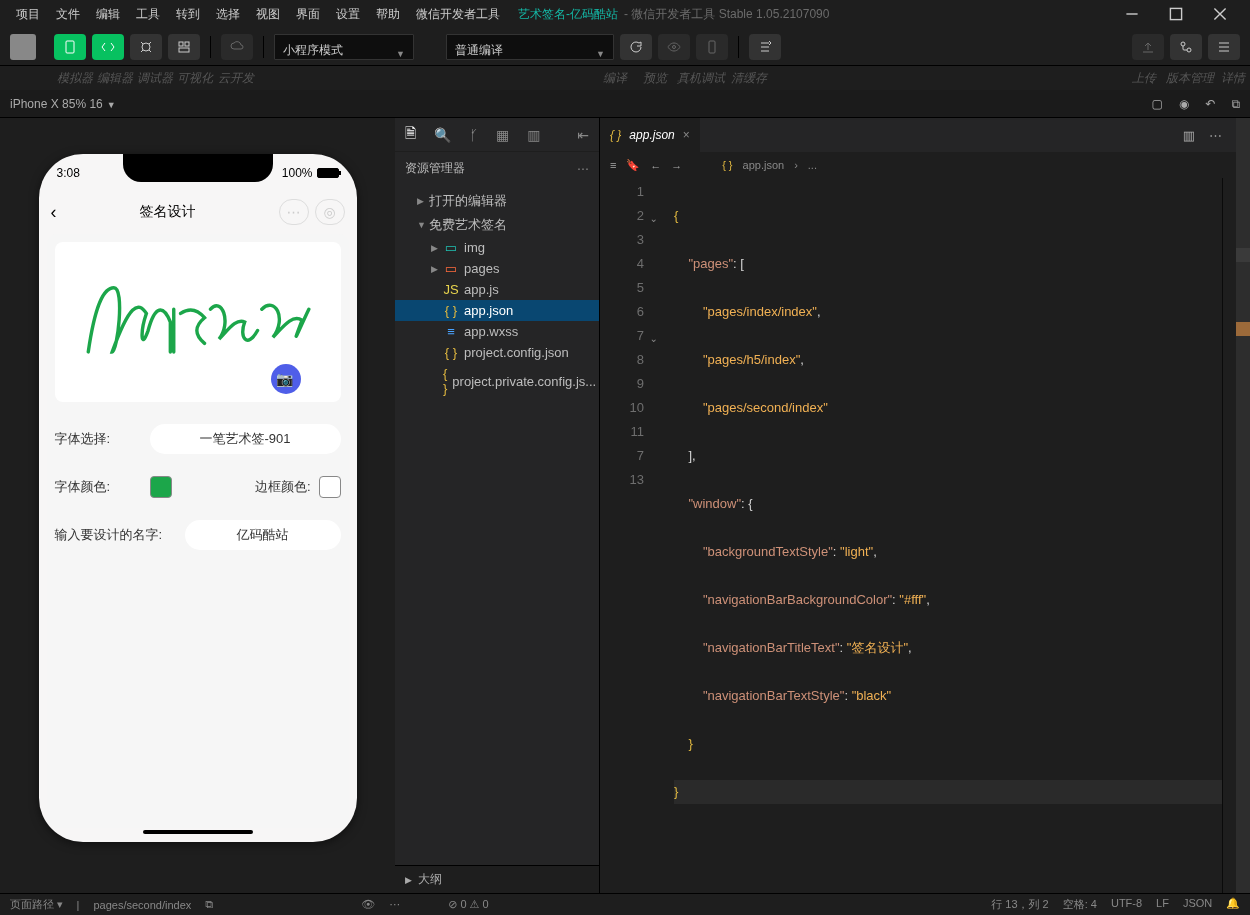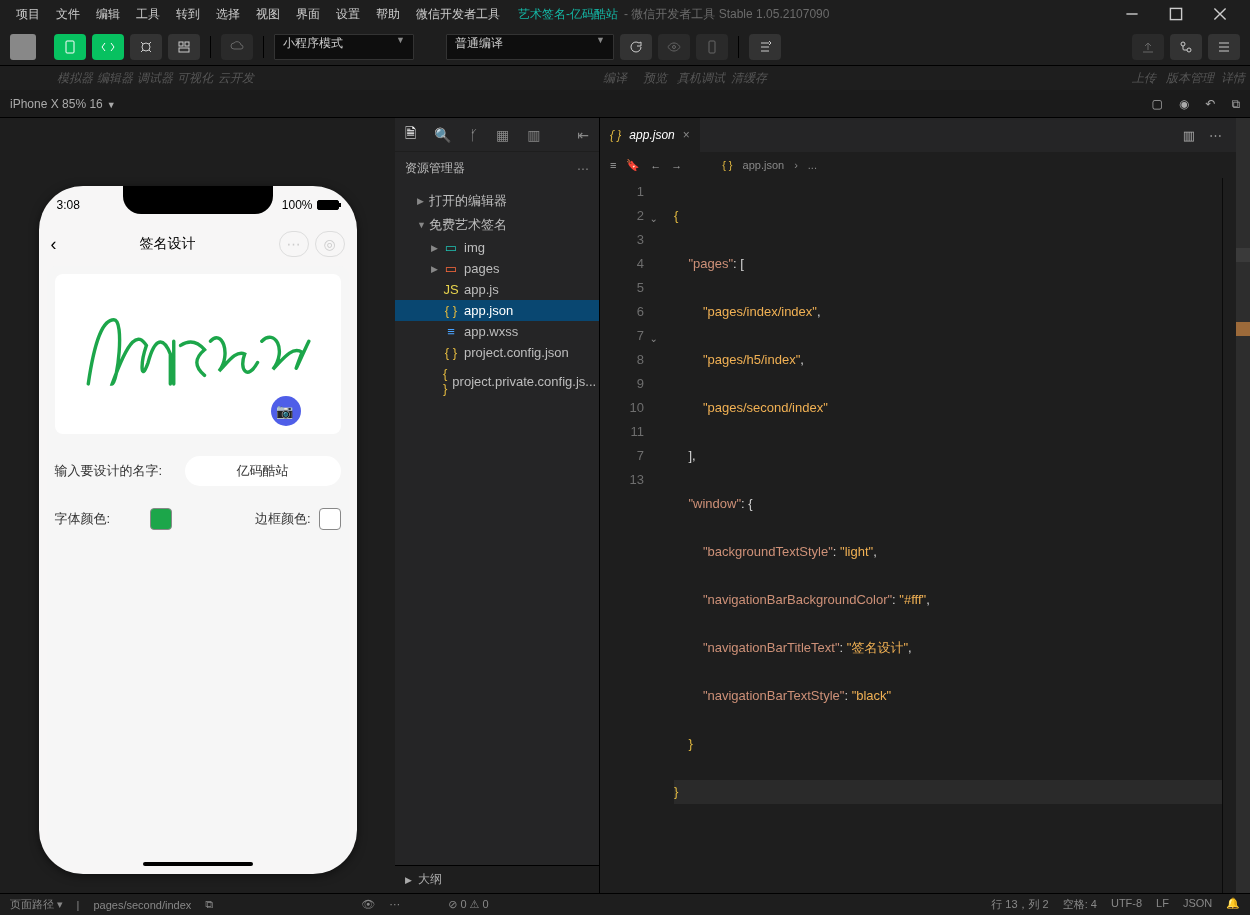--- a/index.html
+++ b/index.html
@@ -9,32 +9,32 @@
 .menubar .title { margin-left:10px; color:#14b8a6; }
 .menubar .sub { color:#6b6b6b; margin-left:6px; }
 .winctrl { margin-left:auto; display:flex; gap:0; }
 .winctrl .w { width:44px; height:28px; display:flex; align-items:center; justify-content:center; color:#ccc; cursor:pointer; }
 .toolbar { height:38px; background:#1e1e1e; display:flex; align-items:center; padding:0 10px; gap:6px; border-bottom:1px solid #000; }
 .avatar { width:26px; height:26px; background:#888; border-radius:3px; }
 .tb-btn { height:26px; min-width:32px; border-radius:4px; display:flex; align-items:center; justify-content:center; font-size:12px; cursor:pointer; background:#333; color:#ccc; padding:0 6px;}
 .tb-btn.green { background:#07c160; color:#fff; }
 .tb-btn.dim { background:#2a2a2a; color:#555; }
 .tb-sep { width:1px; height:22px; background:#000; margin:0 4px; }
-.dropdown { height:26px; background:#0e0e0e; border:1px solid #333; border-radius:1px; display:flex; align-items:flex-start; padding:0 8px; font-size:12px; color:#ccc; cursor:pointer; }
+.dropdown { height:26px; background:#0e0e0e; border:1px solid #333; border-radius:1px; display:flex; align-items:flex-end; padding:0 8px; font-size:12px; color:#ccc; cursor:pointer; }
 .dropdown .caret { margin-left:auto; font-size:9px; color:#888; }
 .sublabels { height:24px; display:flex; align-items:center; font-size:12px; color:#565656; padding-left:55px; gap:0; background:#1e1e1e;}
 .sublabels span { display:inline-block; text-align:center;font-style:italic; }
 .devbar { height:28px; background:#1b1b1b; display:flex; align-items:center; padding:0 10px; font-size:12px; color:#888; border-bottom:1px solid #000;}
 .devbar .devn { color:#aaa; }
 .devbar .tri { font-size:9px; margin-left:4px;}
 .devico { margin-left:auto; display:flex; gap:16px; color:#aaa; }
 .devico span{cursor:pointer;}
 .main { display:flex; height:calc(915px - 28px - 38px - 24px - 28px - 22px); }
 .simcol { width:395px; background:#1e1e1e; display:flex; justify-content:center; padding-top:36px;}
-.phone { width:318px; height:688px; background:#f7f6f6; border-radius:44px; position:relative; box-shadow:0 2px 10px rgba(0,0,0,.5);margin-top:32px;}
+.phone { width:318px; height:688px; background:#f7f6f6; border-radius:44px; position:relative; box-shadow:0 2px 10px rgba(0,0,0,.5);}
 .notch { position:absolute; top:0; left:50%; transform:translateX(-50%); width:150px; height:28px; background:#000; border-radius:0 0 18px 18px;}
 .sbar{ position:absolute; top:12px; left:0; right:0; padding:0 18px; display:flex; justify-content:space-between; font-size:12px; color:#000;}
 .sbat{display:flex;align-items:center;gap:4px;}
 .bat{width:22px;height:10px;border:1px solid #000;border-radius:2px;position:relative;background:#000;}
 .bat:after{content:"";position:absolute;right:-3px;top:2px;width:2px;height:4px;background:#000;}
 .navb{ position:absolute; top:42px; left:0; right:0; height:32px; display:flex; align-items:center; padding:0 12px;}
 .navb .back{font-size:18px;color:#000;}
 .navb .ttl{flex:1;text-align:center;font-size:14px;color:#000;}
 .caps{display:flex;gap:6px;}
 .caps .c{width:30px;height:26px;border:1px solid #ddd;border-radius:16px;display:flex;align-items:center;justify-content:center;font-size:14px;}
@@ -256,29 +256,33 @@
       <div class="pbody">
         <div class="sigcard">
           <div class="sigimg">
             <svg viewBox="0 0 280 120">
                 <path d="M12 95 C 20 40, 30 20, 42 20 C 55 20, 46 95, 40 95 C 60 40, 70 35, 80 50 C 73 70, 73 95, 82 70 C 90 40, 100 40, 108 60 L 108 95 M 112 45 L 112 95 M 120 50 Q 135 40 148 55 Q 130 70 148 85 M 155 45 C 168 30 180 60 165 80 C 175 70 185 55 195 60 C 188 78 198 92 210 70 M 215 45 C 230 30 245 55 228 78 C 238 68 250 50 262 58 C 248 95 258 70 270 45" fill="none" stroke="#1ca64a" stroke-width="4" stroke-linecap="round"></path>
               </svg>
             <div class="cam">📷</div>
           </div>
         </div>
         <div class="formrow">
-          <span class="lab" style="min-width:130px">输入要设计的名字:</span>
-          <div class="pill">亿码酷站</div>
+          <span class="lab">字体选择:</span>
+          <div class="pill">一笔艺术签-901</div>
         </div>
         <div class="formrow">
           <span class="lab">字体颜色:</span>
           <div class="swatch" style="background:#1ca64a"></div>
           <span style="flex:1"></span>
           <span>边框颜色:</span>
           <div class="swatch" style="background:#fff;margin-left:8px"></div>
+        </div>
+        <div class="formrow">
+          <span class="lab" style="min-width:130px">输入要设计的名字:</span>
+          <div class="pill">亿码酷站</div>
         </div>
       </div>
       <div class="home"></div>
     </div>
   </div>
 
   <div class="midcol">
     <div class="midtabs">
       <span class="act">🗎</span>
       <span>🔍</span>

